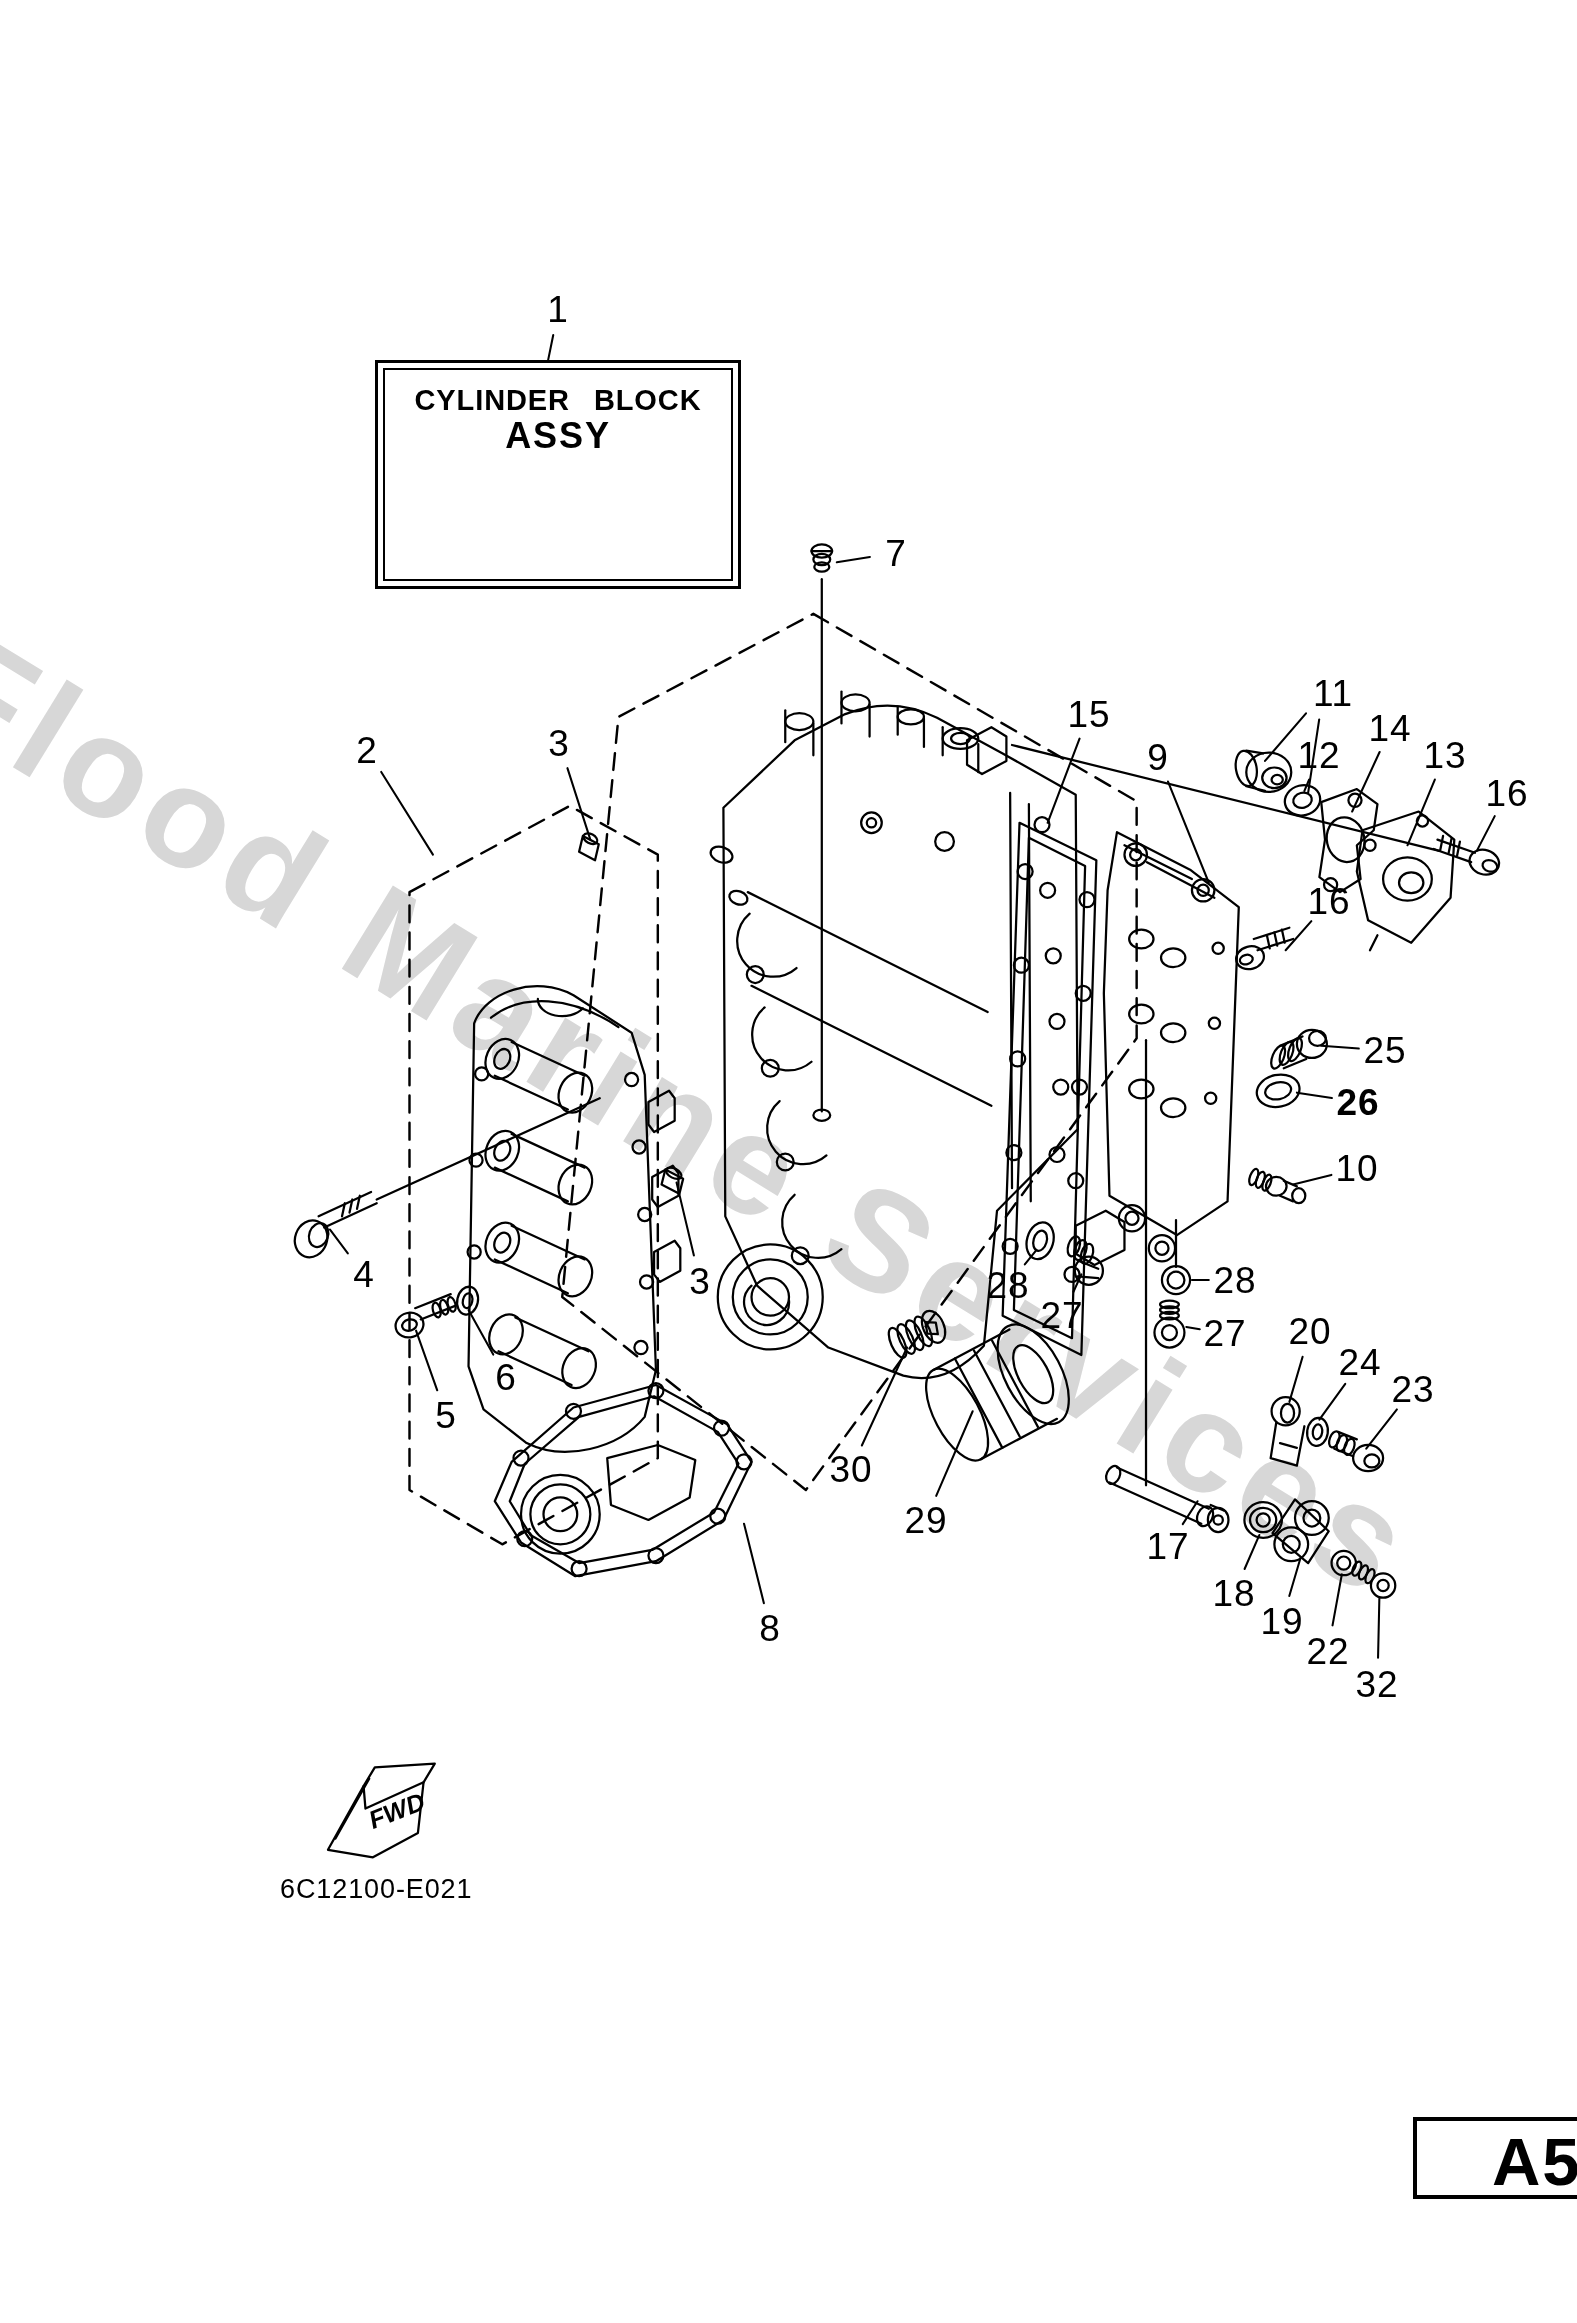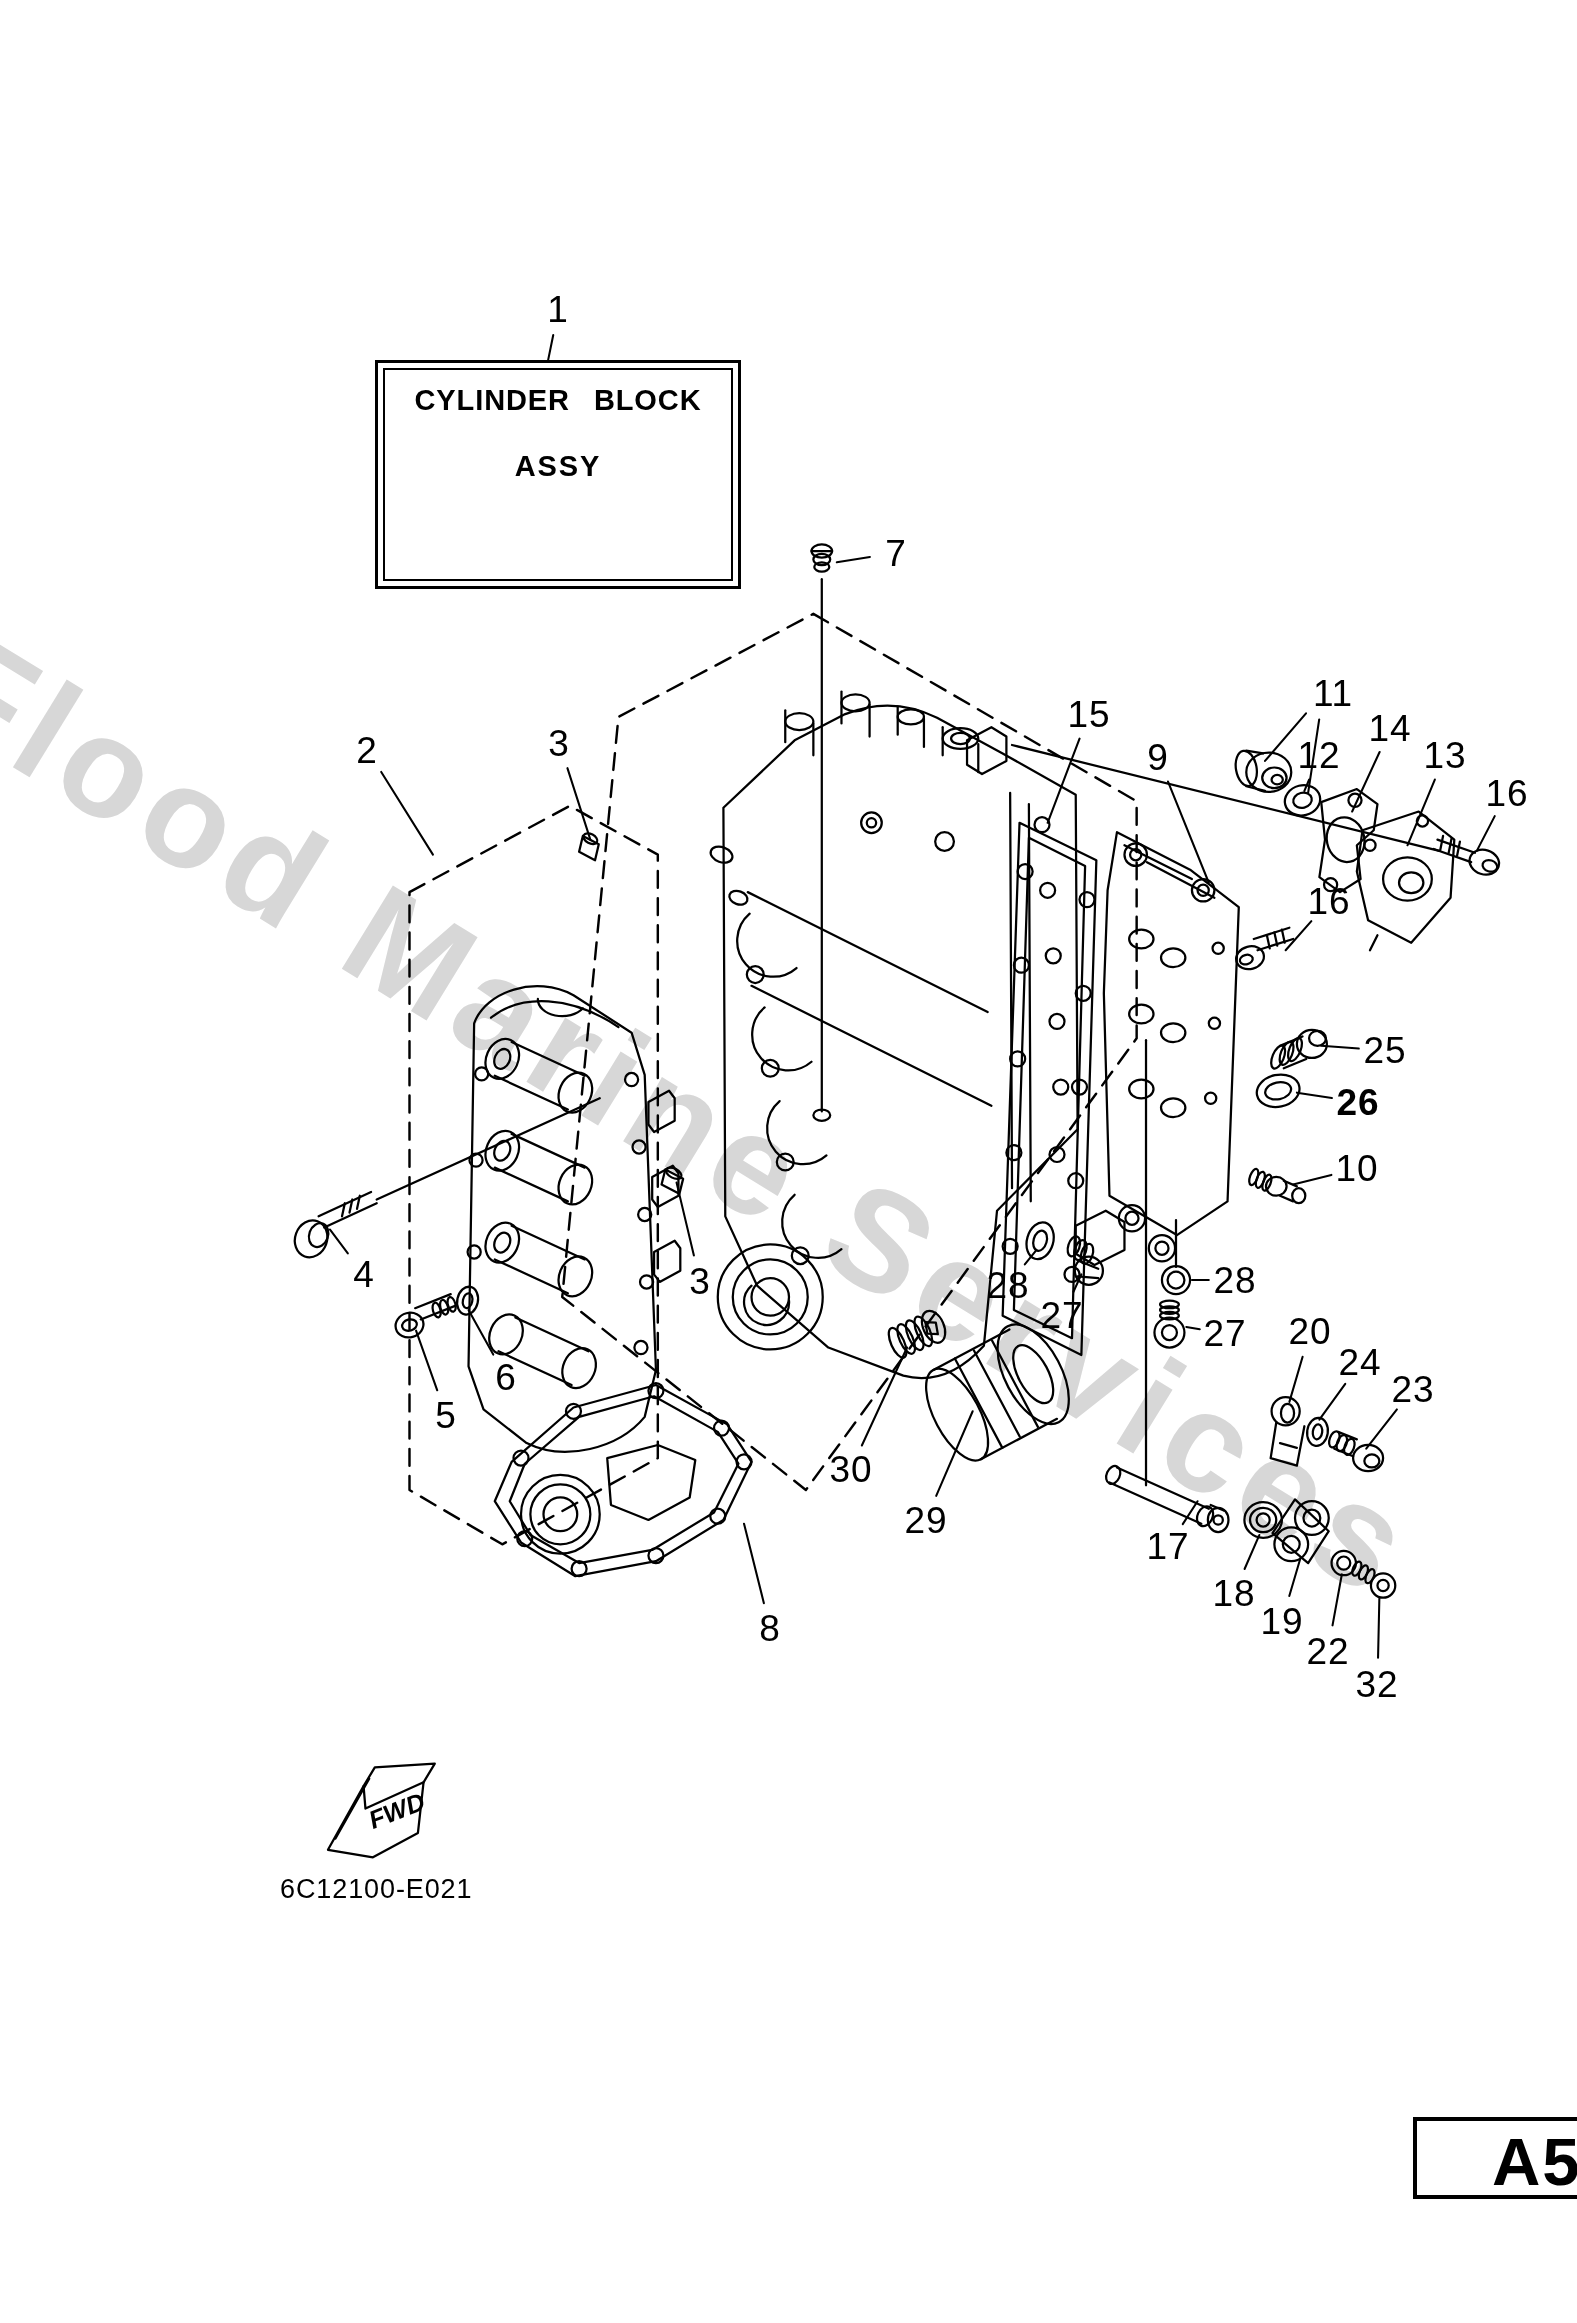--- a/index.html
+++ b/index.html
@@ -8,23 +8,23 @@
   
   .watermark{position:absolute;left:-9.4px;top:600px;transform-origin:0 0;
              font-weight:bold;font-size:142px;letter-spacing:9.4px;white-space:nowrap;
              user-select:none;pointer-events:none;z-index:1;}
   
   #art{position:absolute;left:0;top:0;z-index:2;}
   
   .title-box{position:absolute;left:375px;top:360px;width:360px;height:223px;
              border:3.7px solid #000;z-index:3;background:transparent;}
   .title-box .inner{position:absolute;inset:4.7px;border:2.8px solid #000;
-                    display:flex;flex-direction:column;align-items:center;padding-top:13px;box-sizing:border-box;gap:31px;}
+                    display:flex;flex-direction:column;align-items:center;padding-top:13px;box-sizing:border-box;}
   .tb-line1{font-size:29px;font-weight:bold;letter-spacing:0.9px;word-spacing:15px;line-height:34px;}
-  .tb-line2{font-size:29px;font-weight:bold;letter-spacing:1.9px;line-height:37px;}
+  .tb-line2{font-size:36px;font-weight:bold;letter-spacing:1.9px;line-height:37px;}
   .tb-refs{margin-top:7.5px;font-size:23px;font-weight:bold;line-height:27px;white-space:pre;text-align:left;}
   
   .callout{position:absolute;transform:translate(-50%,-50%);font-size:37px;line-height:37px;
            z-index:4;letter-spacing:0.9px;}
   
   .diagram-code{position:absolute;left:280px;top:1874px;font-size:27px;letter-spacing:0.9px;z-index:3;}
   .page-box{position:absolute;left:1413px;top:2117px;width:244px;height:82px;
             border:4.7px solid #000;box-sizing:border-box;z-index:3;}
   .page-label{position:absolute;left:1492px;top:2123px;font-size:67px;font-weight:bold;z-index:4;letter-spacing:1.9px;}
 </style>

